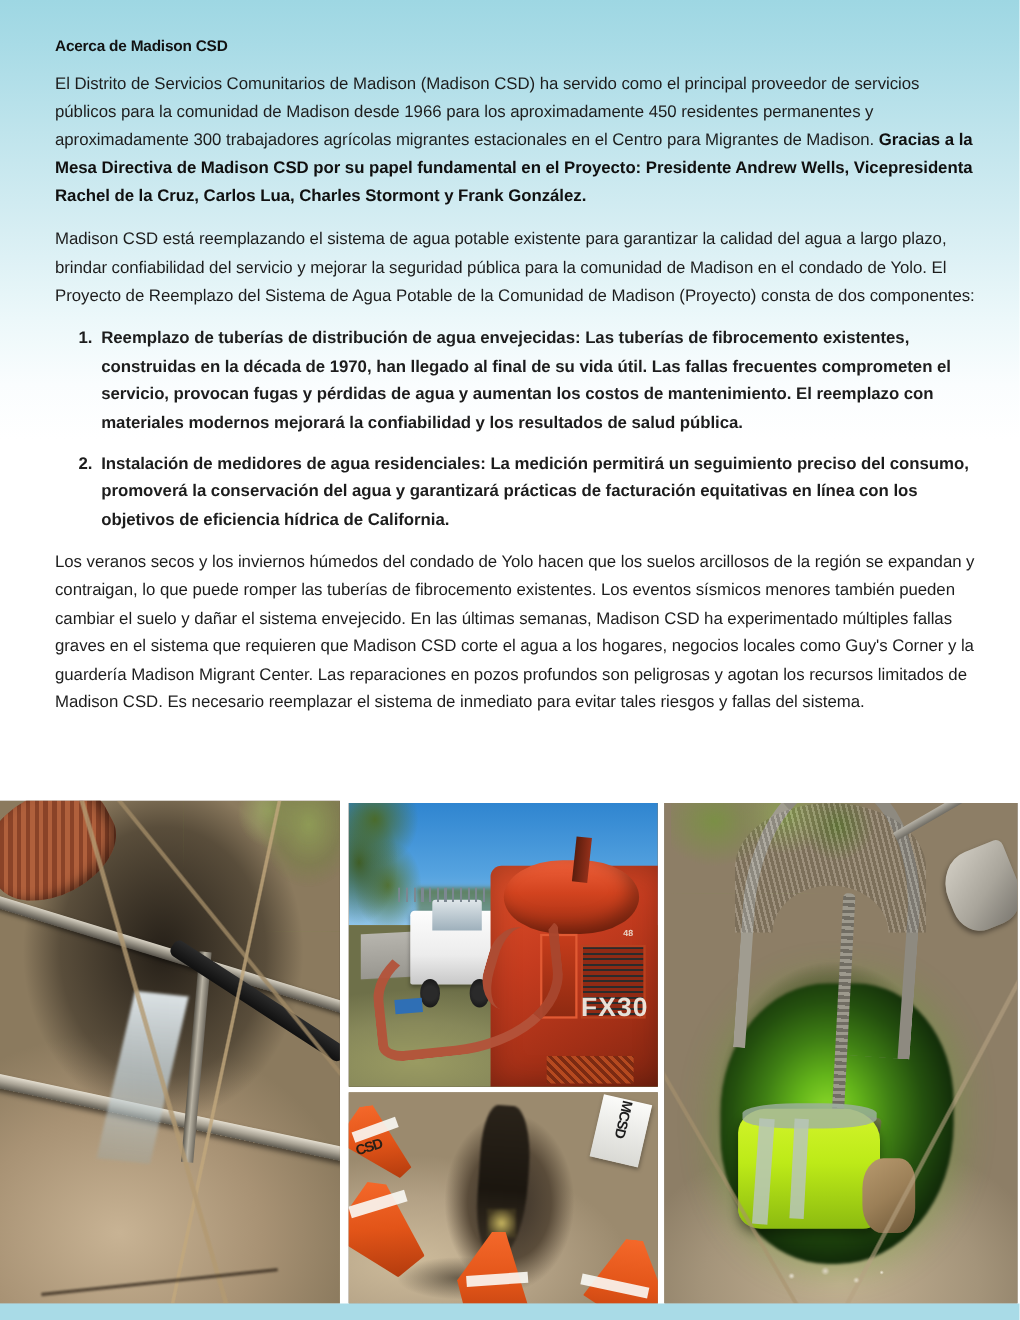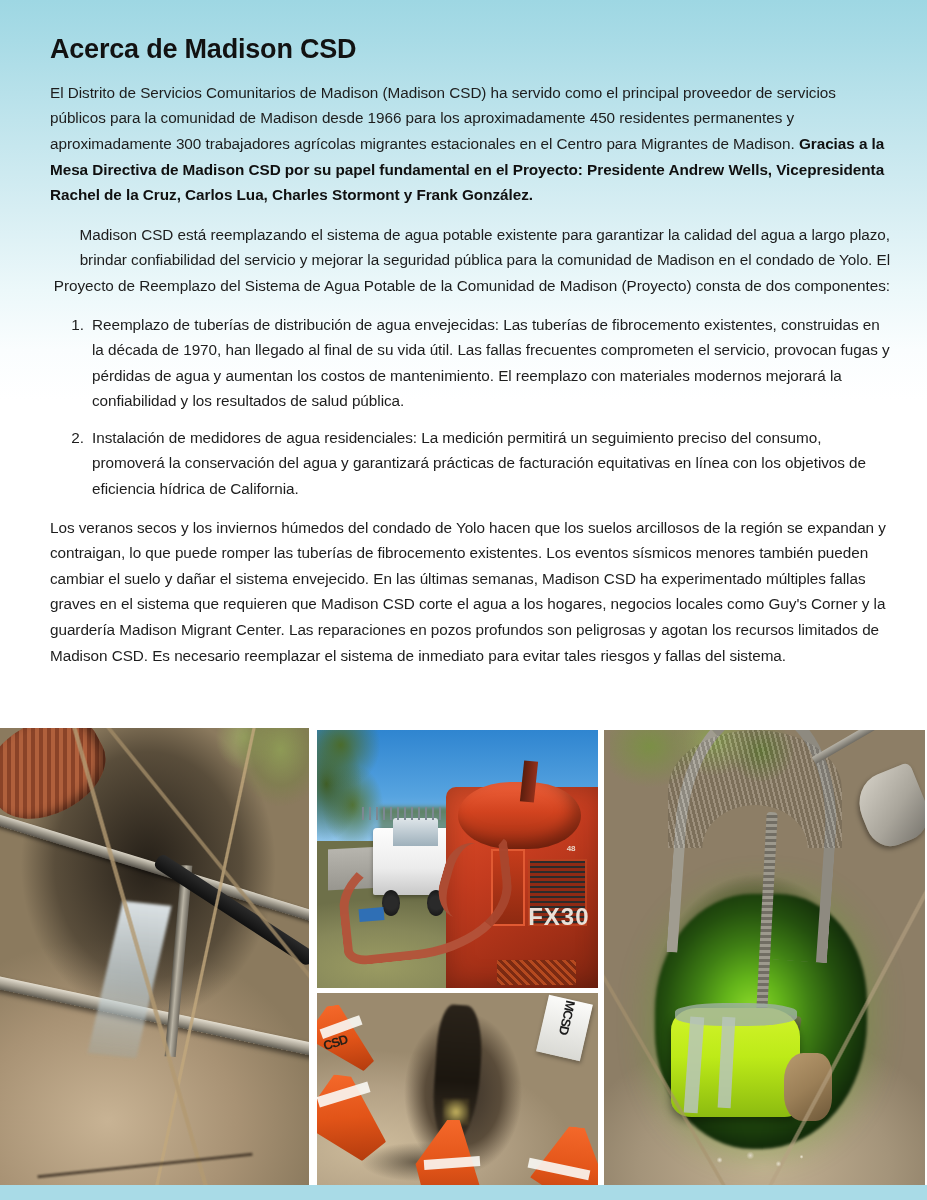--- a/index.html
+++ b/index.html
@@ -36,21 +36,21 @@
   
   #content {
     position: absolute;
     left: 50px;
     top: 33px;
     width: 840px;
     color: #1b1b1b;
   }
 
   h2.section-title {
-    font-size: 27px;
+    font-size: 14px;
     font-weight: bold;
     letter-spacing: -0.2px;
     color: #121212;
     line-height: 1.25;
   }
 
   h2.title-impacts {
     font-size: 21.5px;
     font-weight: bold;
     letter-spacing: -0.2px;
@@ -60,29 +60,30 @@
   }
 
   p.body {
     font-size: 15.3px;
     line-height: 25.6px;
     color: #1d1d1d;
     margin-top: 13px;
     letter-spacing: -0.05px;
   }
 
-  p.body.tight { margin-top: 14px; text-align: right; }
+  p.body.tight { margin-top: 14px; }
 
   strong { font-weight: bold; color: #101010; }
 
   ol.components {
     margin-top: 13px;
     padding-left: 38px;
     list-style: none;
     counter-reset: comp;
+    font-weight: bold;
   }
 
   ol.components > li {
     position: relative;
     font-size: 15.3px;
     line-height: 25.6px;
     color: #1d1d1d;
     margin-bottom: 11px;
     padding-left: 4px;
     letter-spacing: -0.05px;

